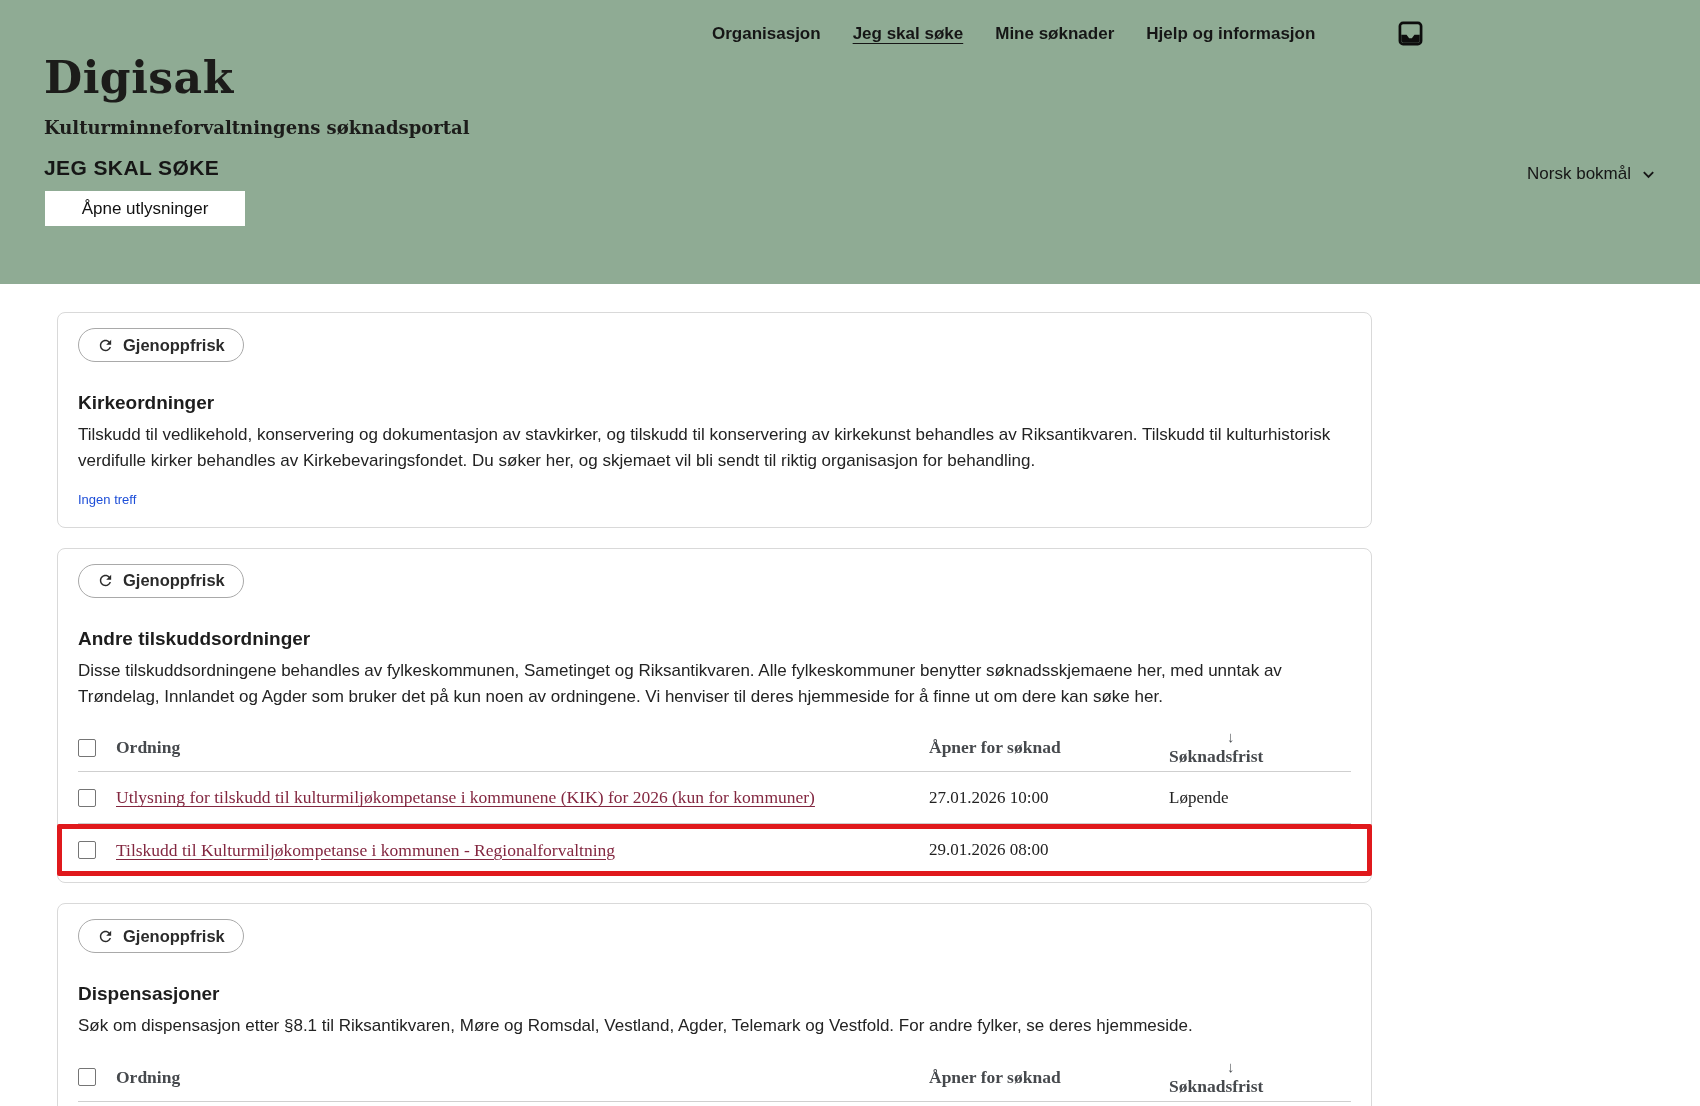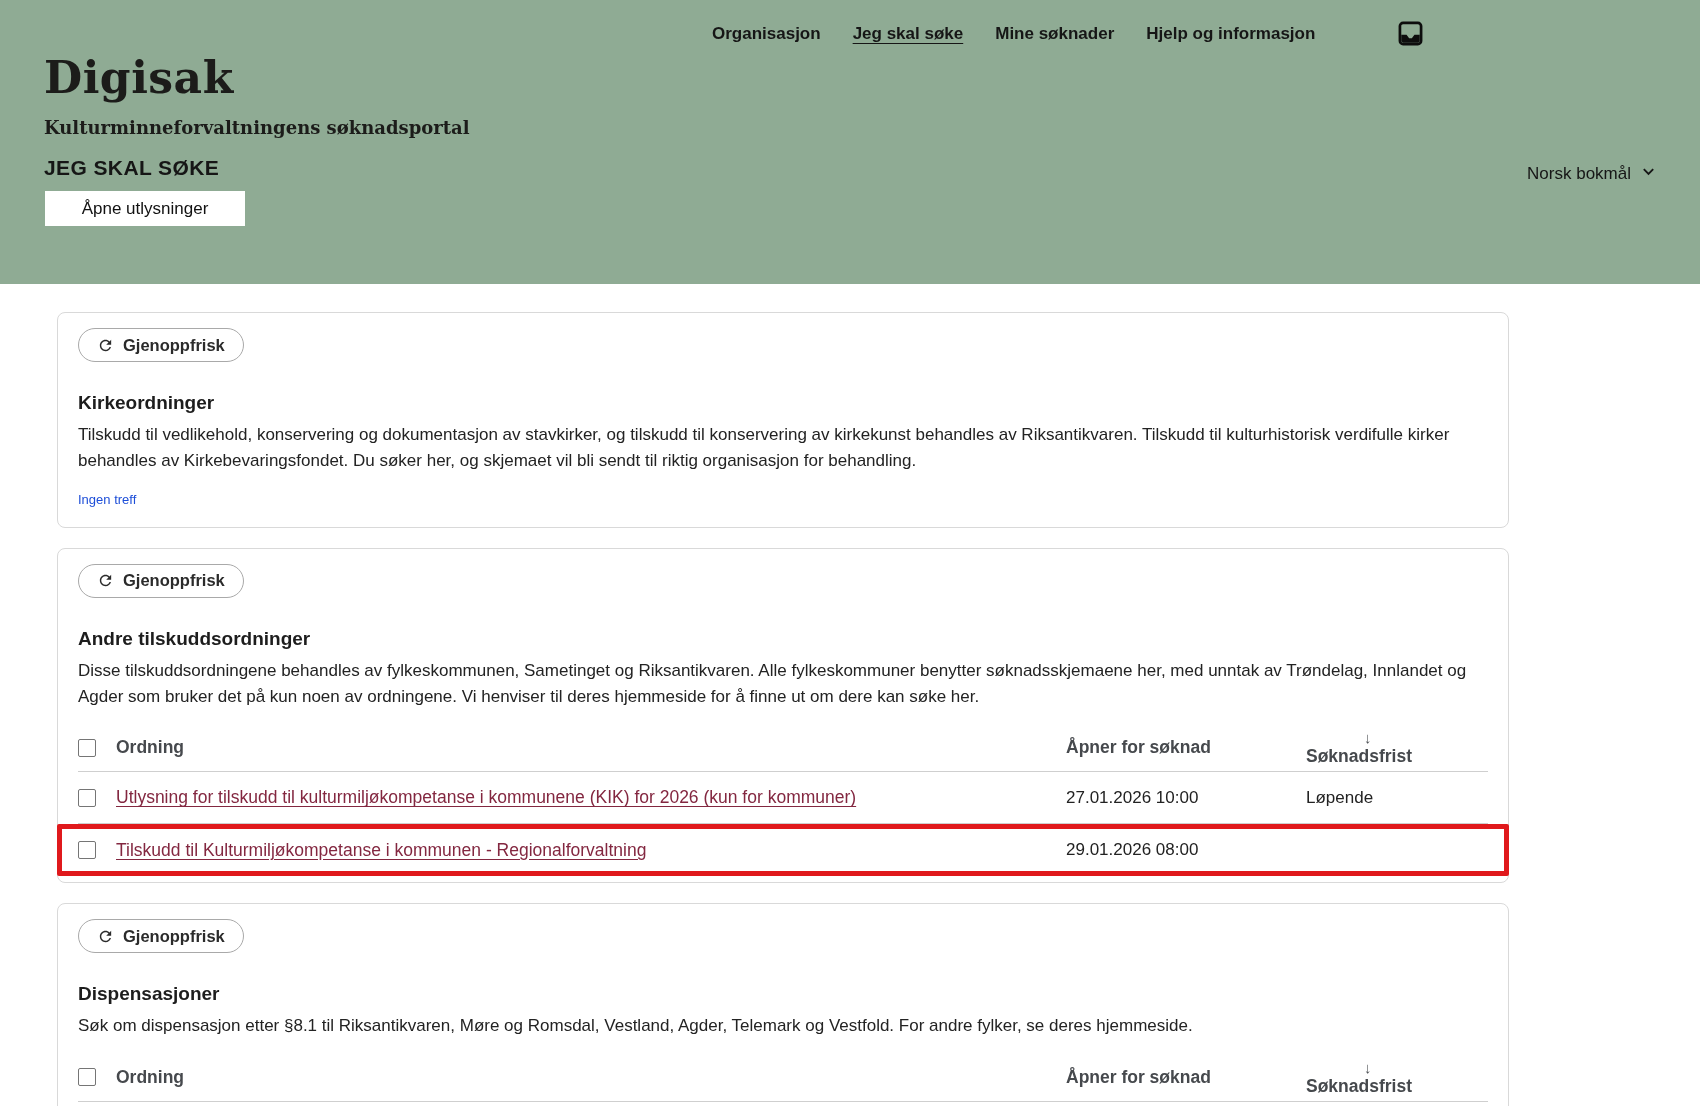--- a/index.html
+++ b/index.html
@@ -36,49 +36,49 @@
   .logo-sub{
     font-family:"DejaVu Serif","Liberation Serif",serif;
     font-size:18px;font-weight:700;color:#1c1c1a;margin-top:19px;
   }
   .page-title{
     position:absolute;left:44px;top:156px;margin:0;
     font-size:21px;font-weight:700;letter-spacing:.4px;color:#161616;
   }
   .lang-select{
     position:absolute;right:38px;top:163px;
-    display:flex;align-items:flex-start;gap:10px;
+    display:flex;align-items:center;gap:10px;
     font-size:17px;color:#161616;background:none;border:none;cursor:pointer;
     font-family:inherit;
   }
   .tab{
     position:absolute;left:45px;top:191px;width:200px;height:35px;
     background:#fff;display:flex;align-items:center;justify-content:center;
     font-size:17px;color:#111;cursor:pointer;
   }
   .tab-label{text-underline-offset:3px;}
   
   .content{padding:28px 40px 0 57px;background:#fff;}
   .card{
-    width:1452px;border:1px solid var(--card-border);border-radius:8px;
+    width:1315px;border:1px solid var(--card-border);border-radius:8px;
     padding:15px 20px 20px;margin-bottom:20px;background:#fff;
   }
   .card.tight-bottom{padding-bottom:6px;}
   .card.roomy-bottom{padding-bottom:30px;}
   .refresh-btn{
     display:inline-flex;align-items:center;gap:9px;height:34px;padding:0 18px;
     border:1px solid #a9a9a9;border-radius:17px;background:#fff;cursor:pointer;
     font-family:inherit;font-size:16.5px;font-weight:700;color:#2b2b2b;
   }
   .refresh-btn svg{flex:none;}
   .card-title{font-size:19px;font-weight:700;margin:30px 0 8px;color:#1d1d1d;}
   .card-desc{font-size:17px;line-height:1.55;margin:0;color:#232323;}
   .empty-text{font-size:13px;margin:17px 0 0;color:#1d4ed8;}
   
-  .table{margin-top:14px;}
+  .table{margin-top:14px;font-family:Liberation Serif, serif;}
   .trow{
     display:grid;grid-template-columns:38px 1fr 240px 182px;
     align-items:center;min-height:52px;border-bottom:1px solid var(--row-border);
   }
   .thead{min-height:48px;font-size:17.5px;font-weight:700;color:var(--table-header-text);}
   .thead .col-label{cursor:pointer;}
   .checkbox{
     width:18px;height:18px;border:1.5px solid #757575;border-radius:2px;
     display:inline-block;background:#fff;cursor:pointer;
   }

